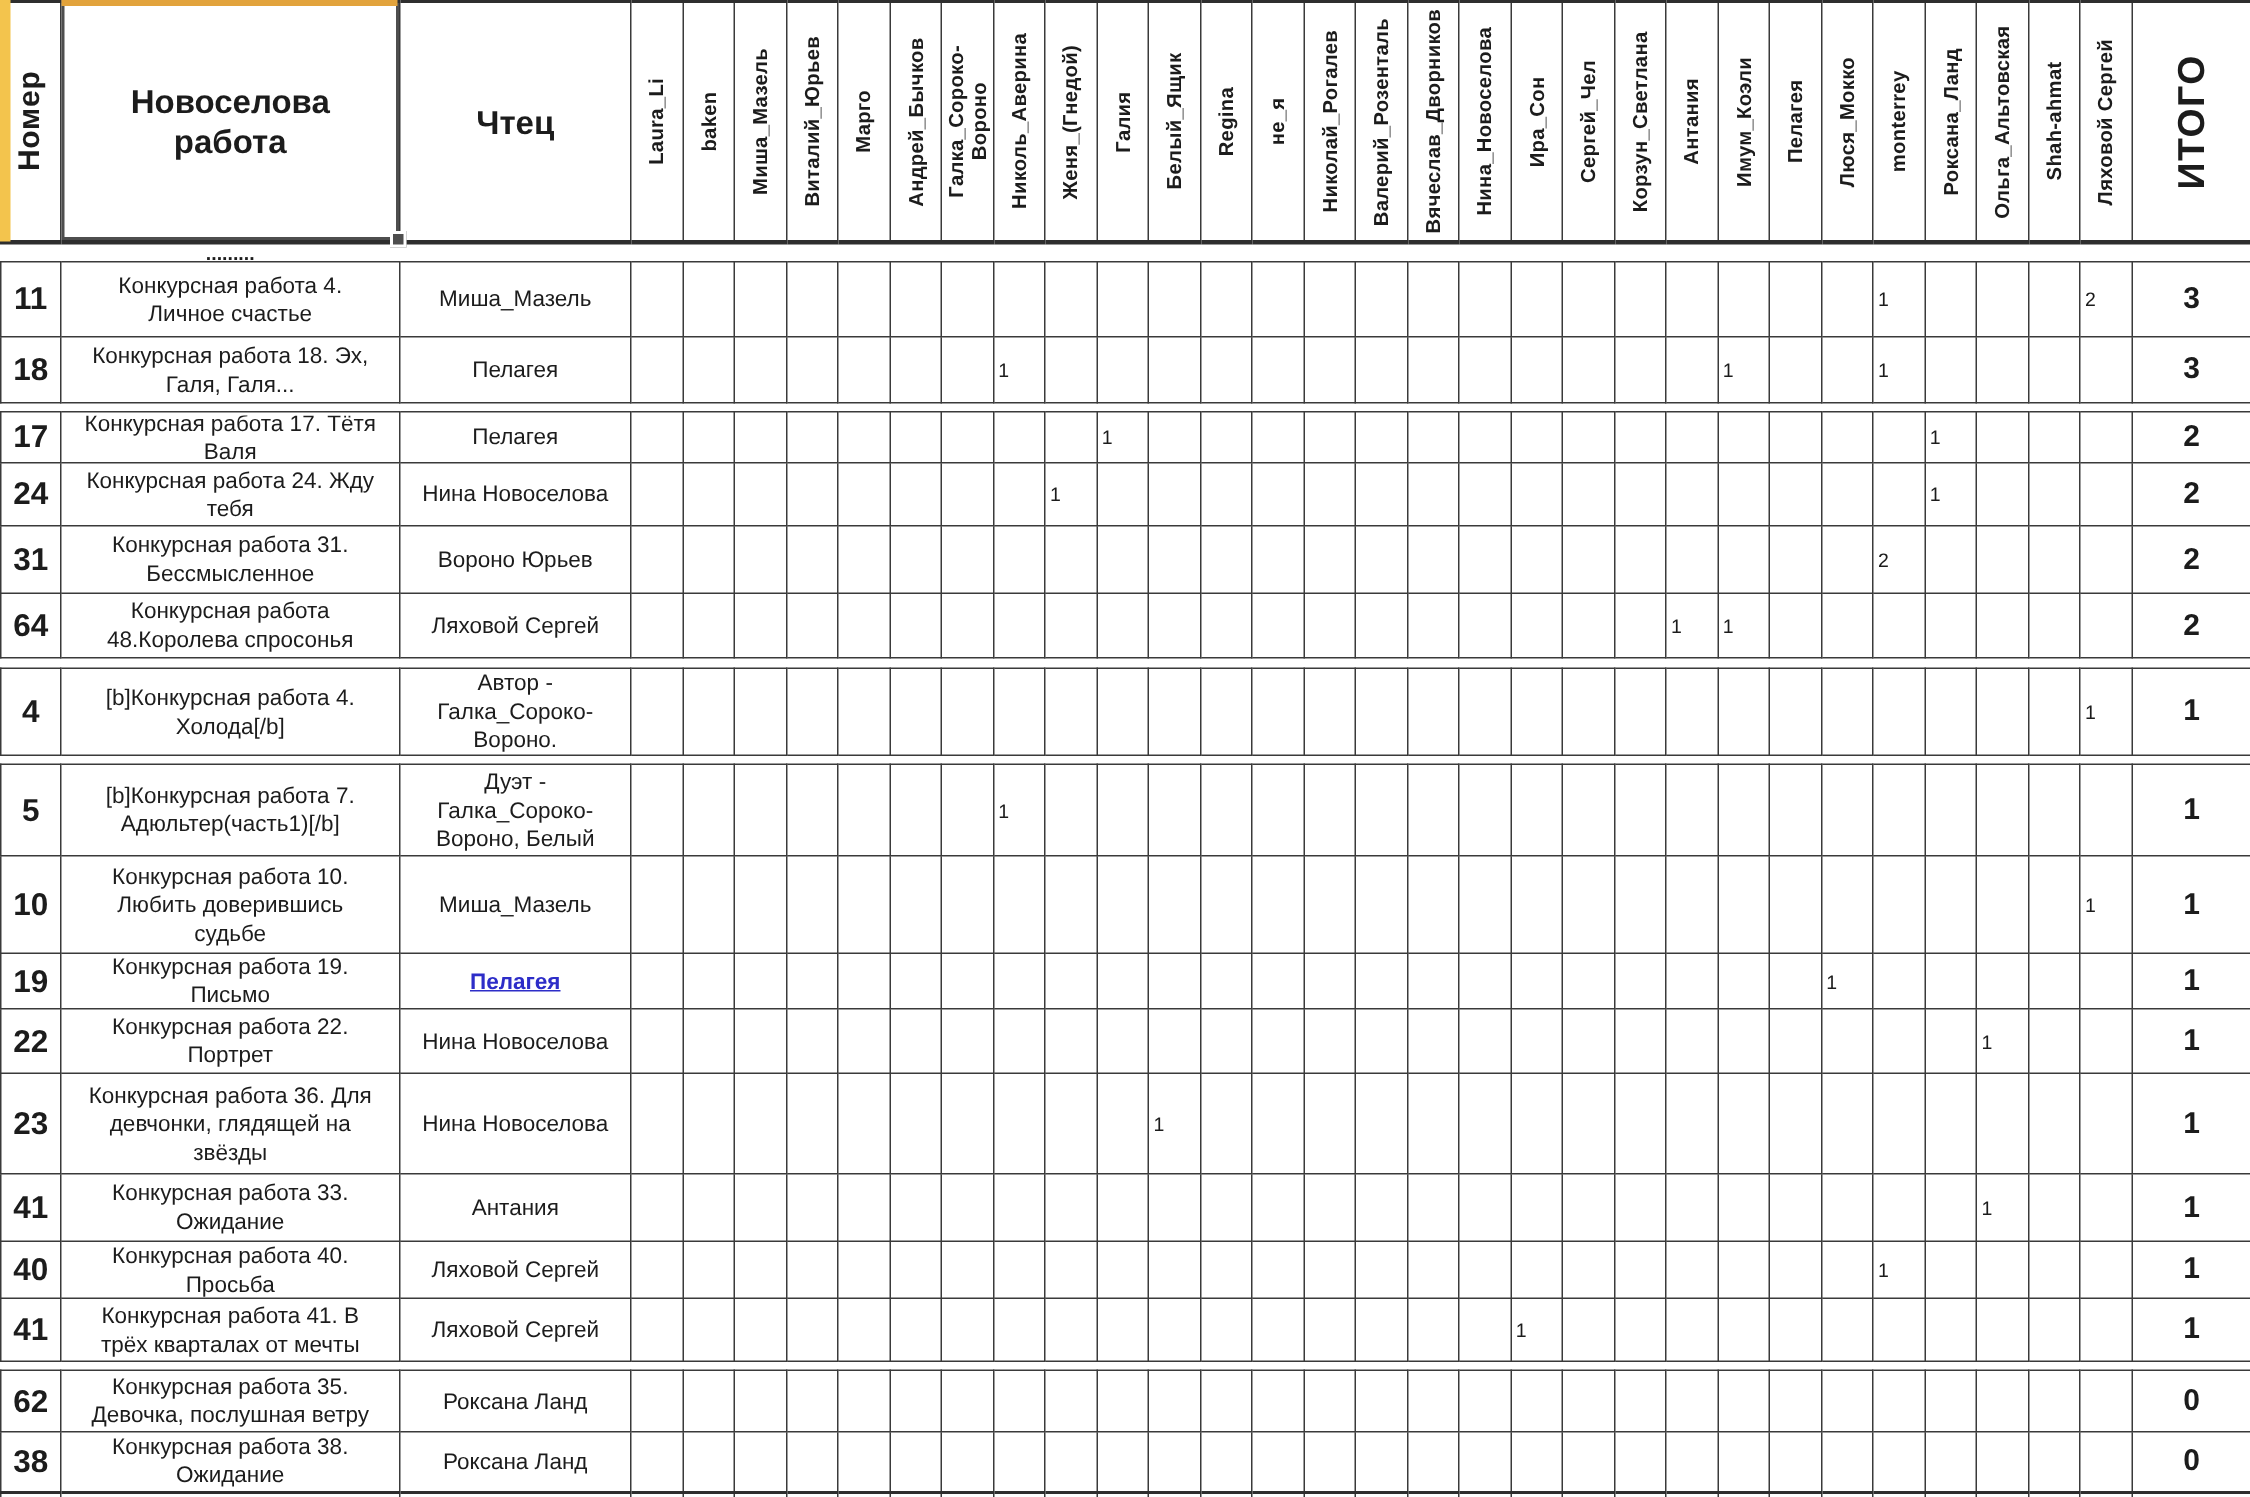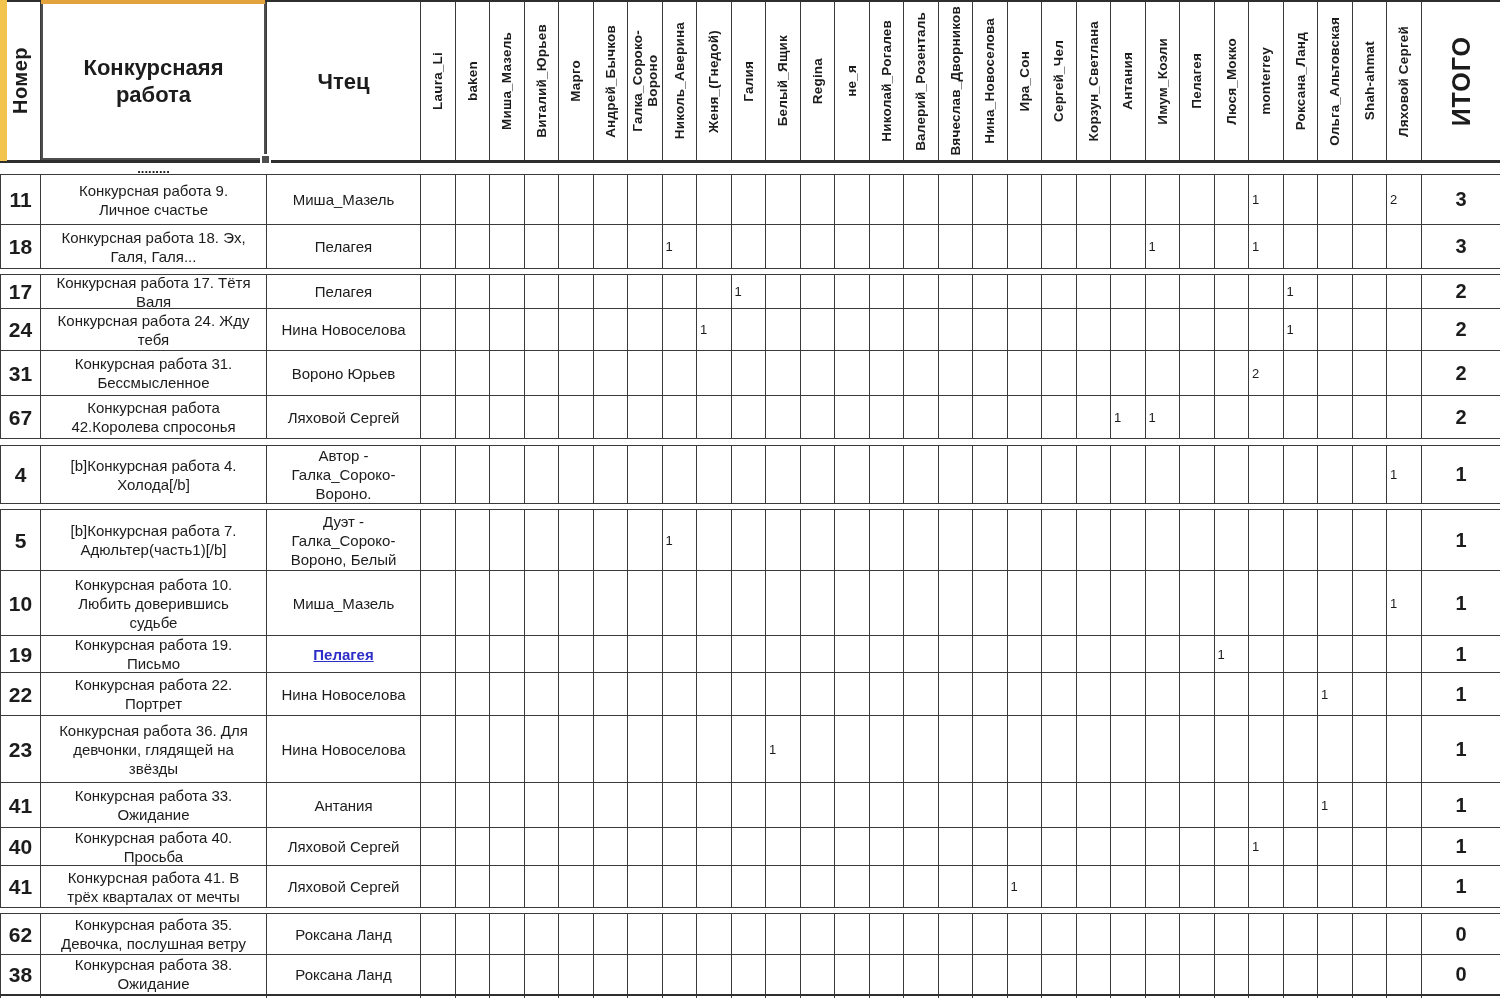--- a/index.html
+++ b/index.html
@@ -76,21 +76,21 @@
         <col style="width: 80px;">
       </colgroup>
     <thead id="thead">
         <tr>
           <th class="numh">
             <div class="vh">
               <span class="vtext">Номер</span>
             </div>
           </th>
           <th class="workh">
-            <span class="htxt">Конкурснаяя
+            <span class="htxt">Новоселова
 работа</span>
             <div class="selb"></div>
             <div class="selh"></div>
           </th>
           <th class="readerh">
             <span class="htxt">Чтец</span>
           </th>
           <th class="voterh">
             <div class="vh">
               <span class="vtext">Laura_Li</span>
@@ -249,21 +249,21 @@
           <td class="dnum"></td>
           <td class="dwork">.........</td>
           <td class="drest" colspan="31"></td>
         </tr>
         <tr style="height: 50px;">
           <td>
             <div class="cb numc" style="height:46px">11</div>
           </td>
           <td>
             <div class="cb" style="height:46px">
-              <span>Конкурсная работа 9.
+              <span>Конкурсная работа 4.
 Личное счастье</span>
             </div>
           </td>
           <td>
             <div class="cb" style="height:46px">
               <span>Миша_Мазель</span>
             </div>
           </td>
           <td></td>
           <td></td>
@@ -508,26 +508,26 @@
           <td></td>
           <td></td>
           <td></td>
           <td></td>
           <td>
             <div class="cb totc" style="height:41px">2</div>
           </td>
         </tr>
         <tr style="height: 43px;">
           <td>
-            <div class="cb numc" style="height:39px">67</div>
+            <div class="cb numc" style="height:39px">64</div>
           </td>
           <td>
             <div class="cb" style="height:39px">
               <span>Конкурсная работа
-42.Королева спросонья</span>
+48.Королева спросонья</span>
             </div>
           </td>
           <td>
             <div class="cb" style="height:39px">
               <span>Ляховой Сергей</span>
             </div>
           </td>
           <td></td>
           <td></td>
           <td></td>

